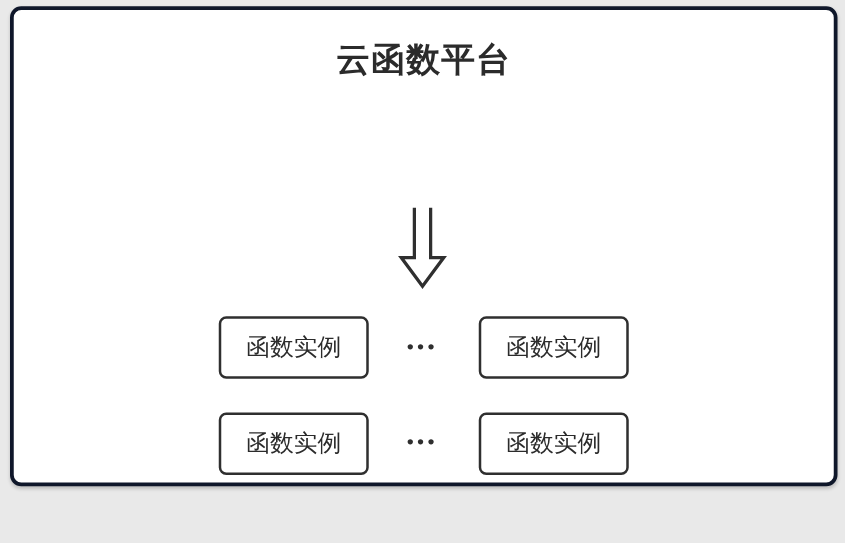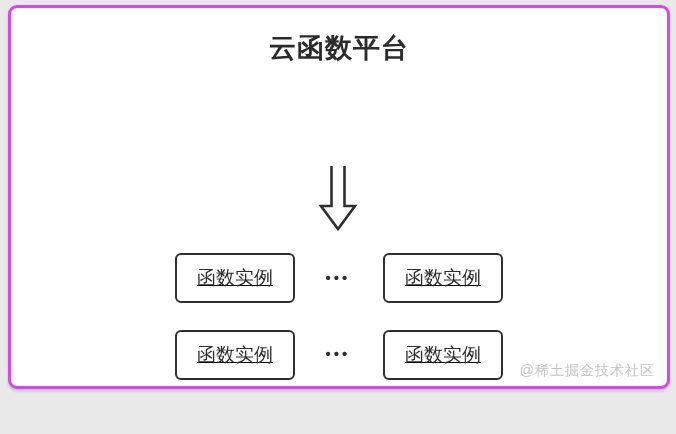--- a/index.html
+++ b/index.html
@@ -16,21 +16,21 @@
     overflow: hidden;
   }
   .card {
     position: absolute;
     left: 8px;
     top: 5px;
     width: 662px;
     height: 384px;
     box-sizing: border-box;
     background: #ffffff;
-    border: 3px solid #d946ef;
+    border: 3px solid #0f172a;
     border-radius: 9px;
     box-shadow: 0 2px 3px rgba(0,0,0,0.18);
   }
   .title {
     position: absolute;
     left: 0;
     top: 22px;
     width: 100%;
     text-align: center;
     font-size: 27px;
@@ -68,21 +68,20 @@
     position: absolute;
     width: 120px;
     height: 50px;
     box-sizing: border-box;
     border: 2.5px solid #2f2f2f;
     border-radius: 6px;
     background: #ffffff;
     display: flex;
     align-items: center;
     justify-content: center;
-    text-decoration: underline;
   }
   .inst span {
     font-size: 19px;
     color: #2b2b2b;
   }
   .r1 { top: 245px; }
   .r2 { top: 322px; }
   .c1 { left: 164px; }
   .c2 { left: 372px; }
   .dots {
@@ -134,15 +133,14 @@
     <div class="inst r2 c1">
       <span>函数实例</span>
     </div>
 
     <div class="dots dots-r2">•••</div>
 
     <div class="inst r2 c2">
       <span>函数实例</span>
     </div>
 
-    <div class="watermark">@稀土掘金技术社区</div>
   </div>
 </div>
 
 </body></html>

